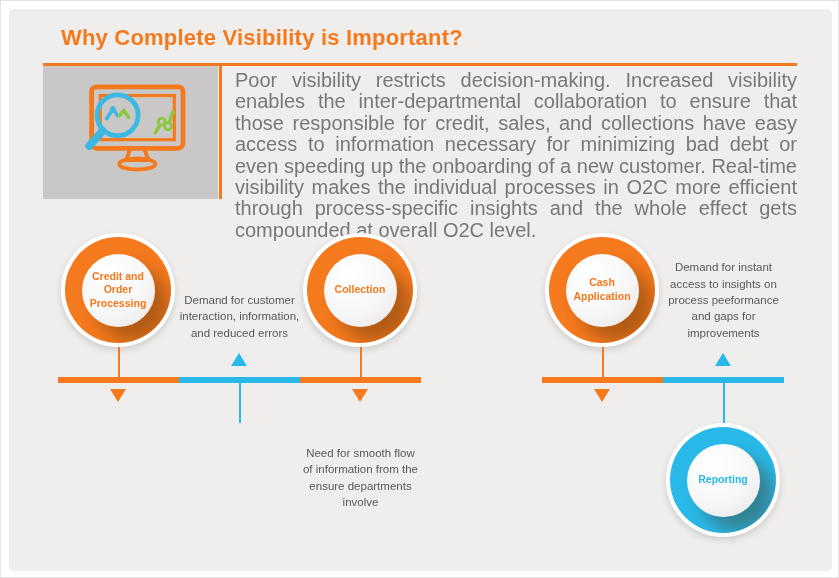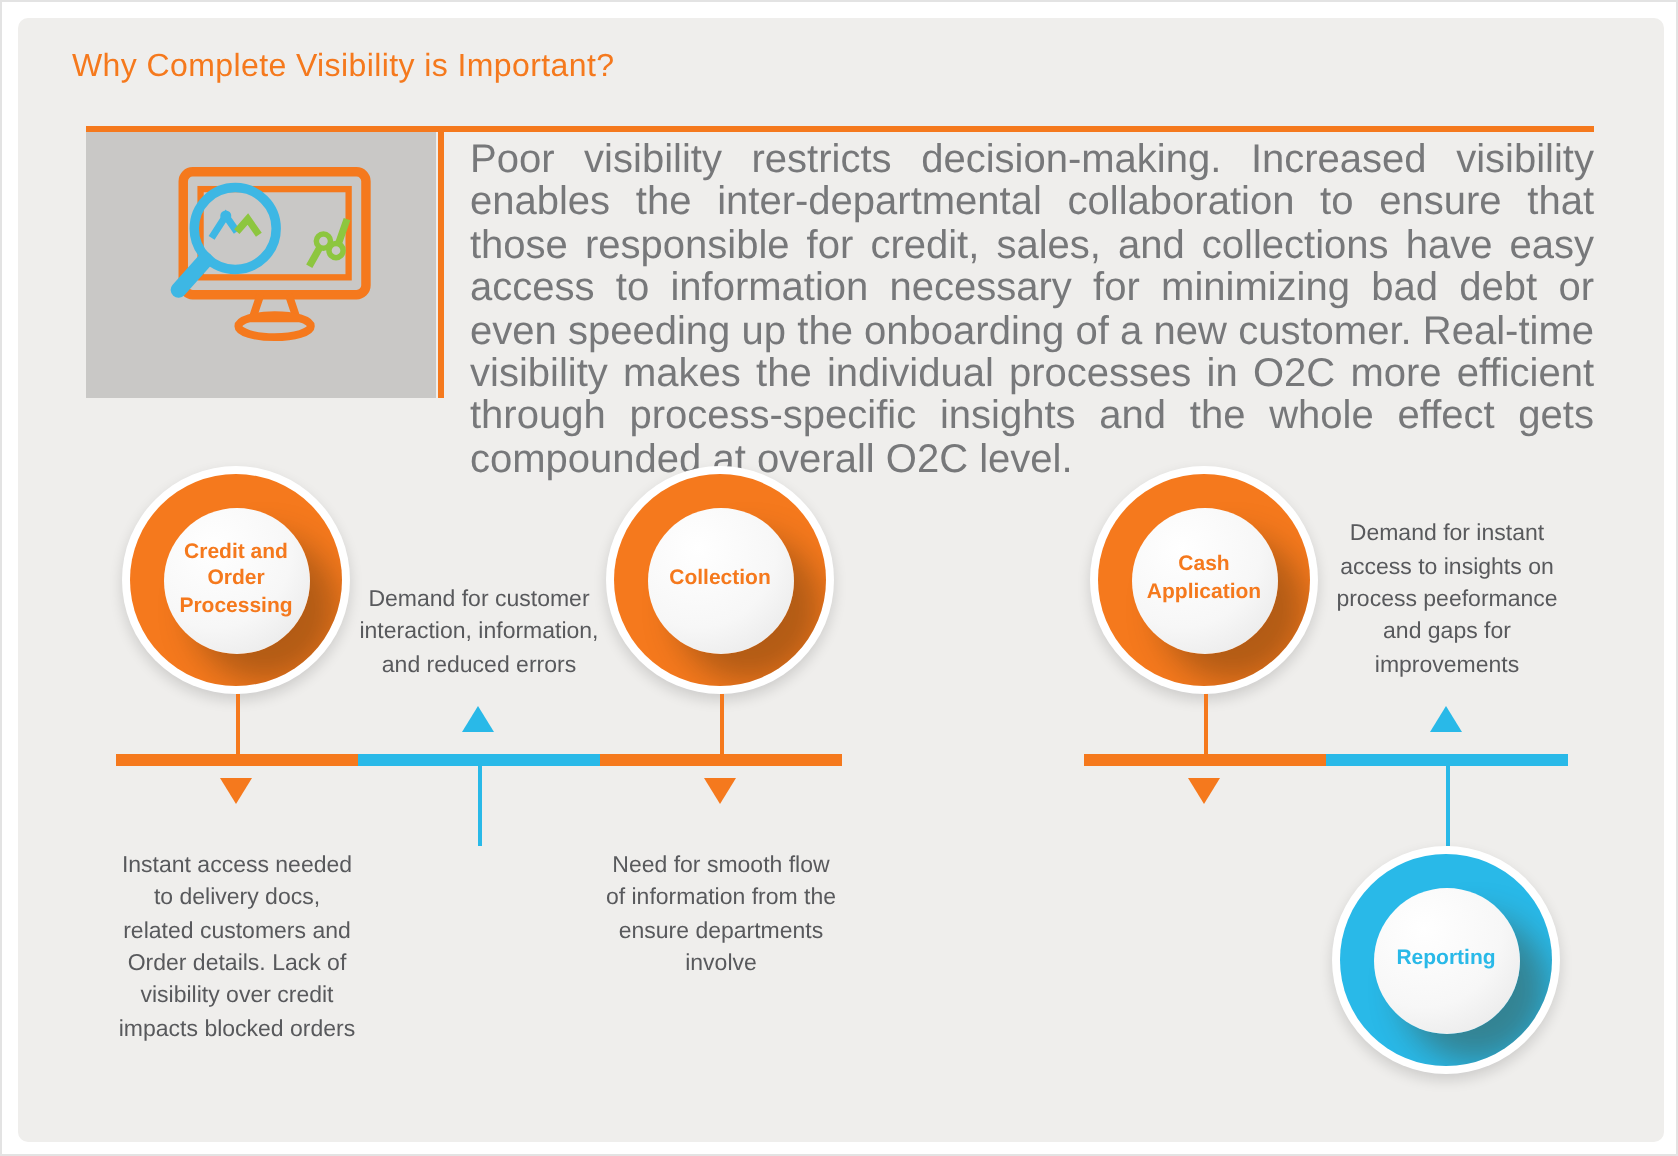--- a/index.html
+++ b/index.html
@@ -8,21 +8,21 @@
     --panel:#efeeec;
     --graybox:#c9c8c6;
     --para:#77787a;
     --note:#58595c;
   }
   *{margin:0;padding:0;box-sizing:border-box;}
   html,body{background:#ffffff;font-family:"Liberation Sans",sans-serif;}
   .page{position:relative;width:839px;height:578px;background:#ffffff;border:1px solid #e3e3e3;overflow:hidden;}
   .panel{position:absolute;left:8px;top:8px;width:823px;height:562px;background:var(--panel);border-radius:5px;}
 
-  .title{position:absolute;left:27px;top:16px;font-size:16px;font-weight:normal;color:var(--orange);letter-spacing:.2px;}
+  .title{position:absolute;left:52px;top:16px;font-size:22px;font-weight:bold;color:var(--orange);letter-spacing:.2px;}
   .rule-h{position:absolute;left:34px;top:54px;width:754px;height:3px;background:var(--orange);}
   .icon-box{position:absolute;left:34px;top:57px;width:175px;height:133px;background:var(--graybox);display:flex;align-items:center;justify-content:center;}
   .rule-v{position:absolute;left:210px;top:57px;width:3px;height:133px;background:var(--orange);}
   .intro{position:absolute;left:226px;top:61px;width:562px;font-size:20px;line-height:21.4px;color:var(--para);text-align:justify;}
 
   .timeline{position:absolute;left:0;top:220px;width:823px;height:330px;}
   .col{position:absolute;top:0;width:121px;height:330px;}
   .c0{left:49px}.c1{left:170px}.c2{left:291px}.c3{left:412px}.c4{left:533px}.c5{left:654px}
   .seg{position:absolute;left:0;top:148px;width:121px;height:6px;}
   .seg.orange{background:var(--orange);}
@@ -45,21 +45,21 @@
 
   .conn{position:absolute;left:59.5px;width:2px;}
   .conn.from-top{top:118px;height:30px;background:var(--orange);}
   .conn.to-bottom{top:154px;height:40px;background:var(--blue);}
 
   .arrow-up{position:absolute;left:52px;top:124px;width:0;height:0;
             border-left:8px solid transparent;border-right:8px solid transparent;border-bottom:13px solid var(--blue);}
   .arrow-down{position:absolute;left:52px;top:160px;width:0;height:0;
             border-left:8px solid transparent;border-right:8px solid transparent;border-top:13px solid var(--orange);}
 
-  .note{position:absolute;left:0;width:121px;font-size:11.5px;line-height:1.42;color:var(--note);text-align:center;}
+  .note{position:absolute;left:0;width:121px;font-size:11.5px;line-height:1.42;color:var(--note);text-align:center;margin-top:20px;}
   .note.top{bottom:218px;}
   .note.bottom{top:196px;}
 </style>
 </head>
 <body>
 
 <div class="page">
   <div class="panel">
 
     <div class="title">Why Complete Visibility is Important?</div>
@@ -93,21 +93,20 @@
         <div class="seg orange"></div>
         <div class="circle top">
           <div class="ring orange">
             <div class="inner">
               <div class="clabel orange">Credit and Order Processing</div>
             </div>
           </div>
         </div>
         <div class="conn from-top"></div>
         <div class="arrow-down"></div>
-        <div class="note bottom">Instant access needed to delivery docs, related customers and Order details. Lack of visibility over credit impacts blocked orders</div>
       </div>
 
       <div class="col c1">
         <div class="seg blue"></div>
         <div class="note top">Demand for customer interaction, information, and reduced errors</div>
         <div class="arrow-up"></div>
         <div class="conn to-bottom"></div>
       </div>
 
       <div class="col c2">

